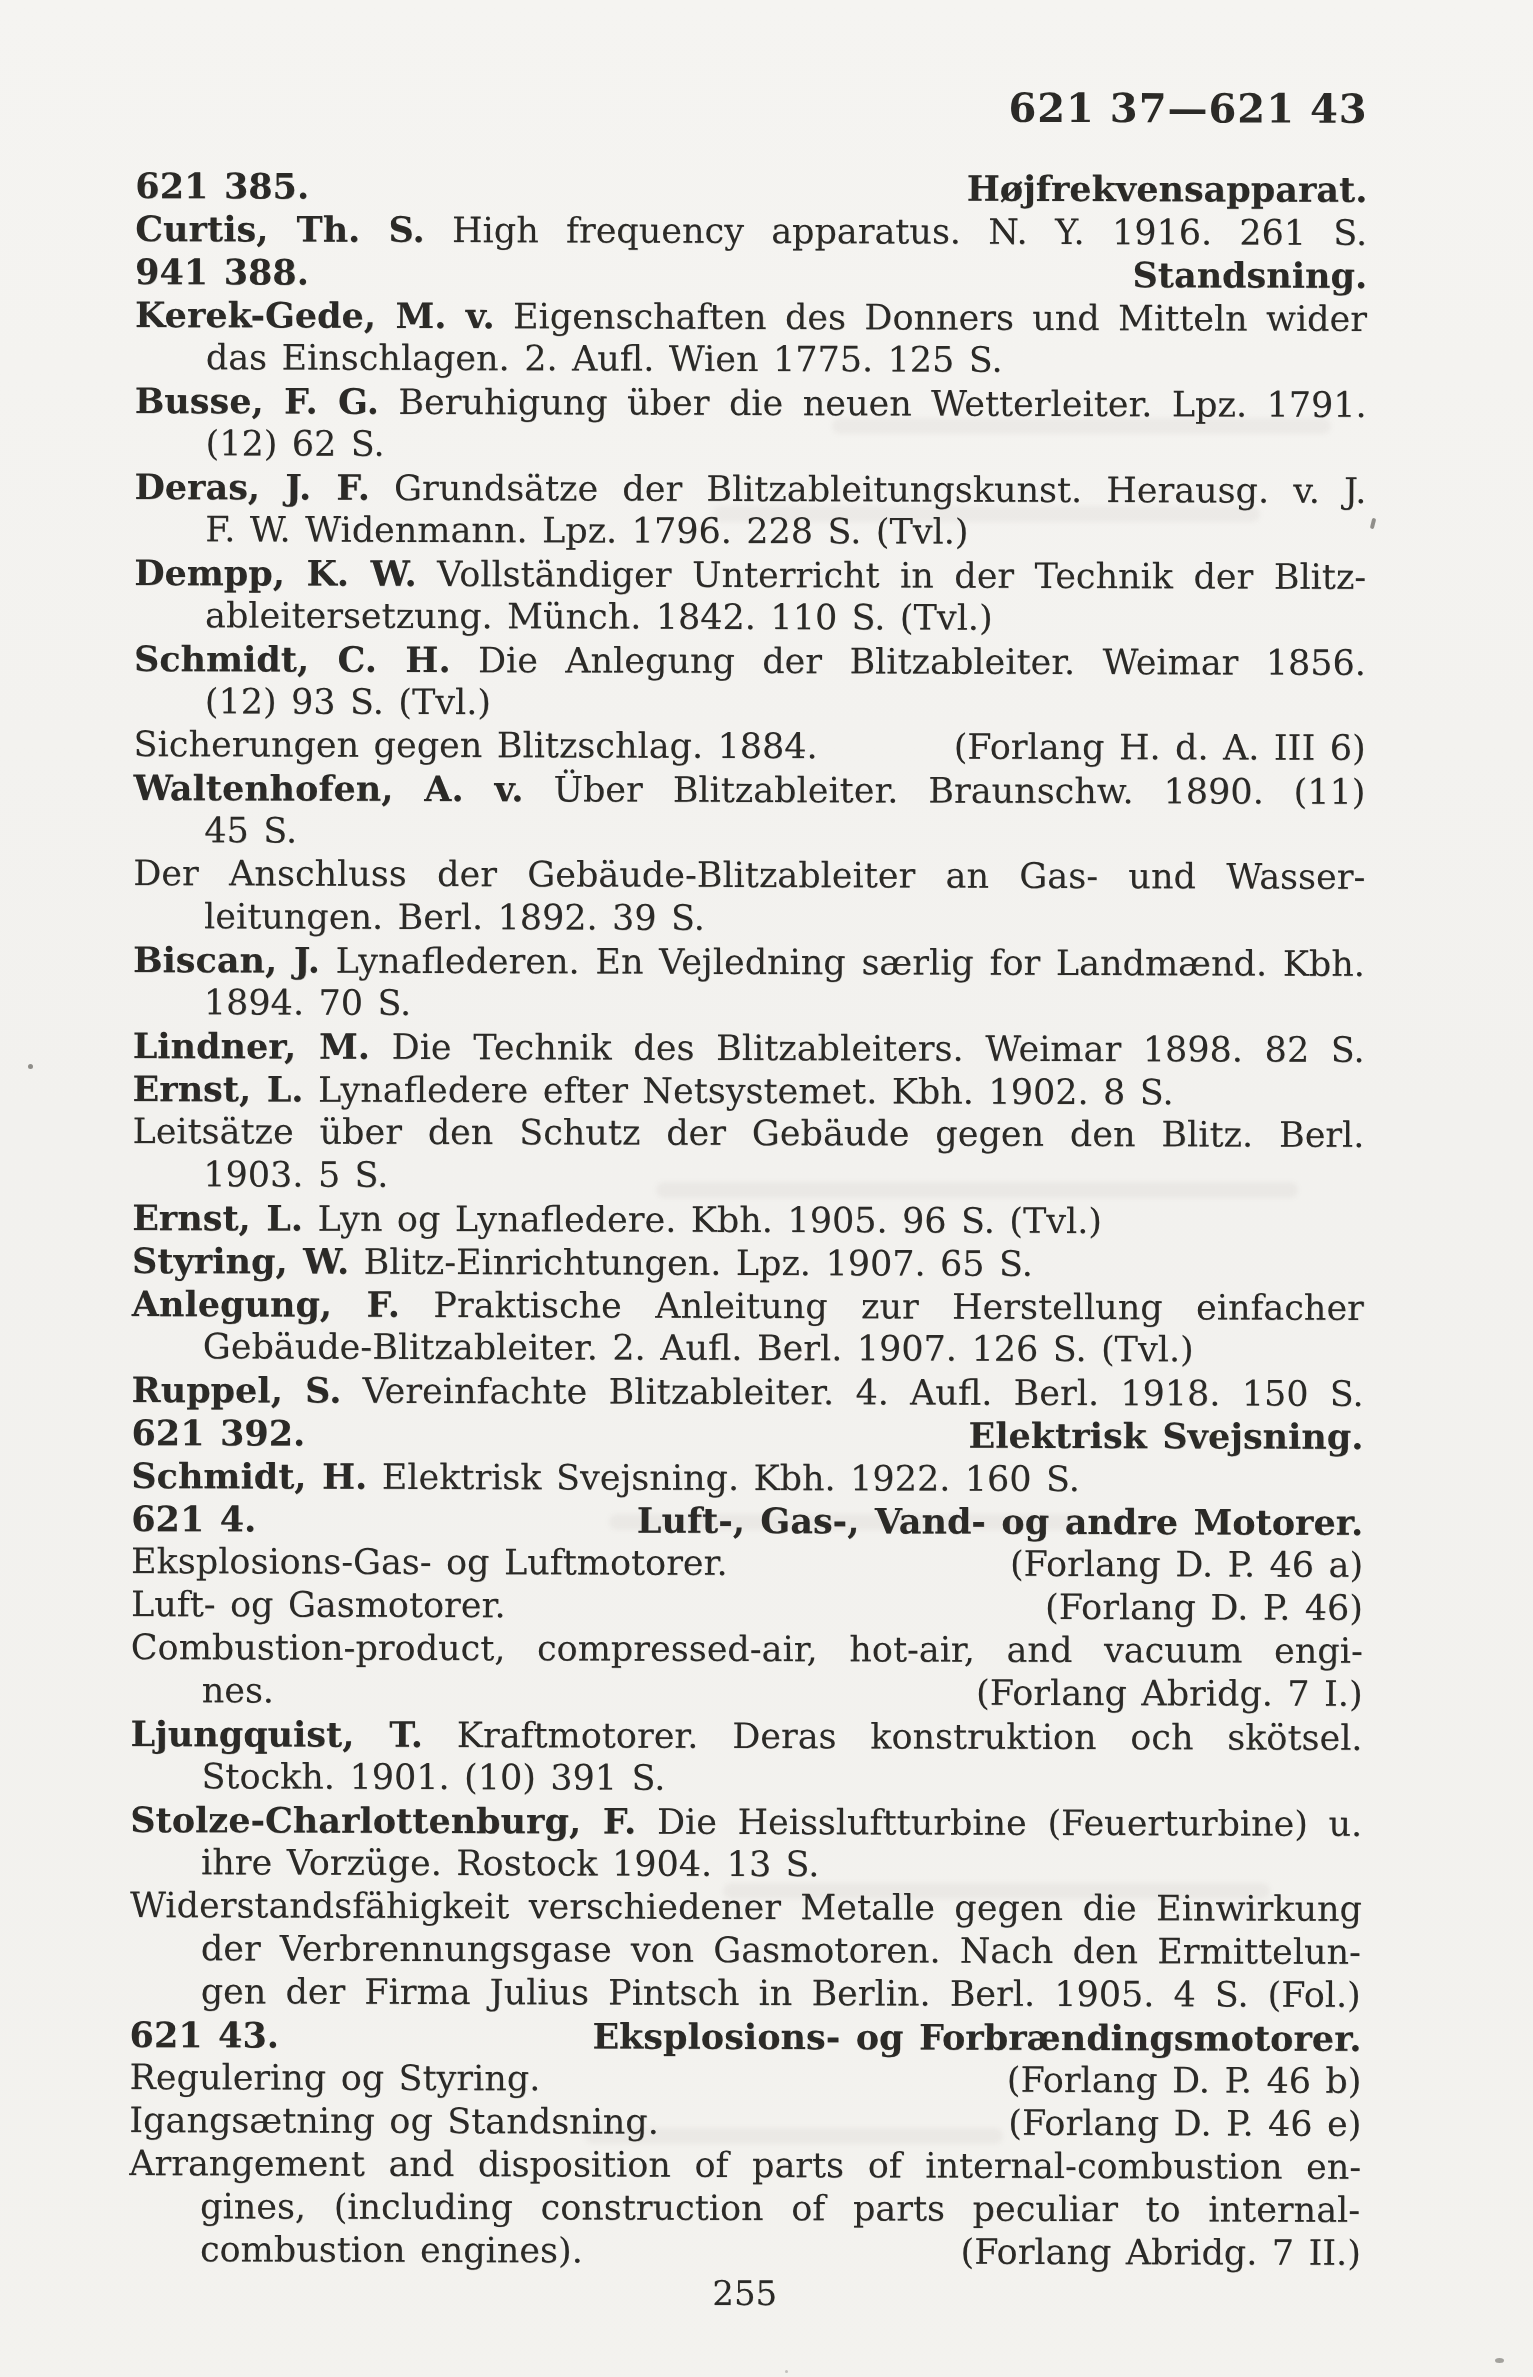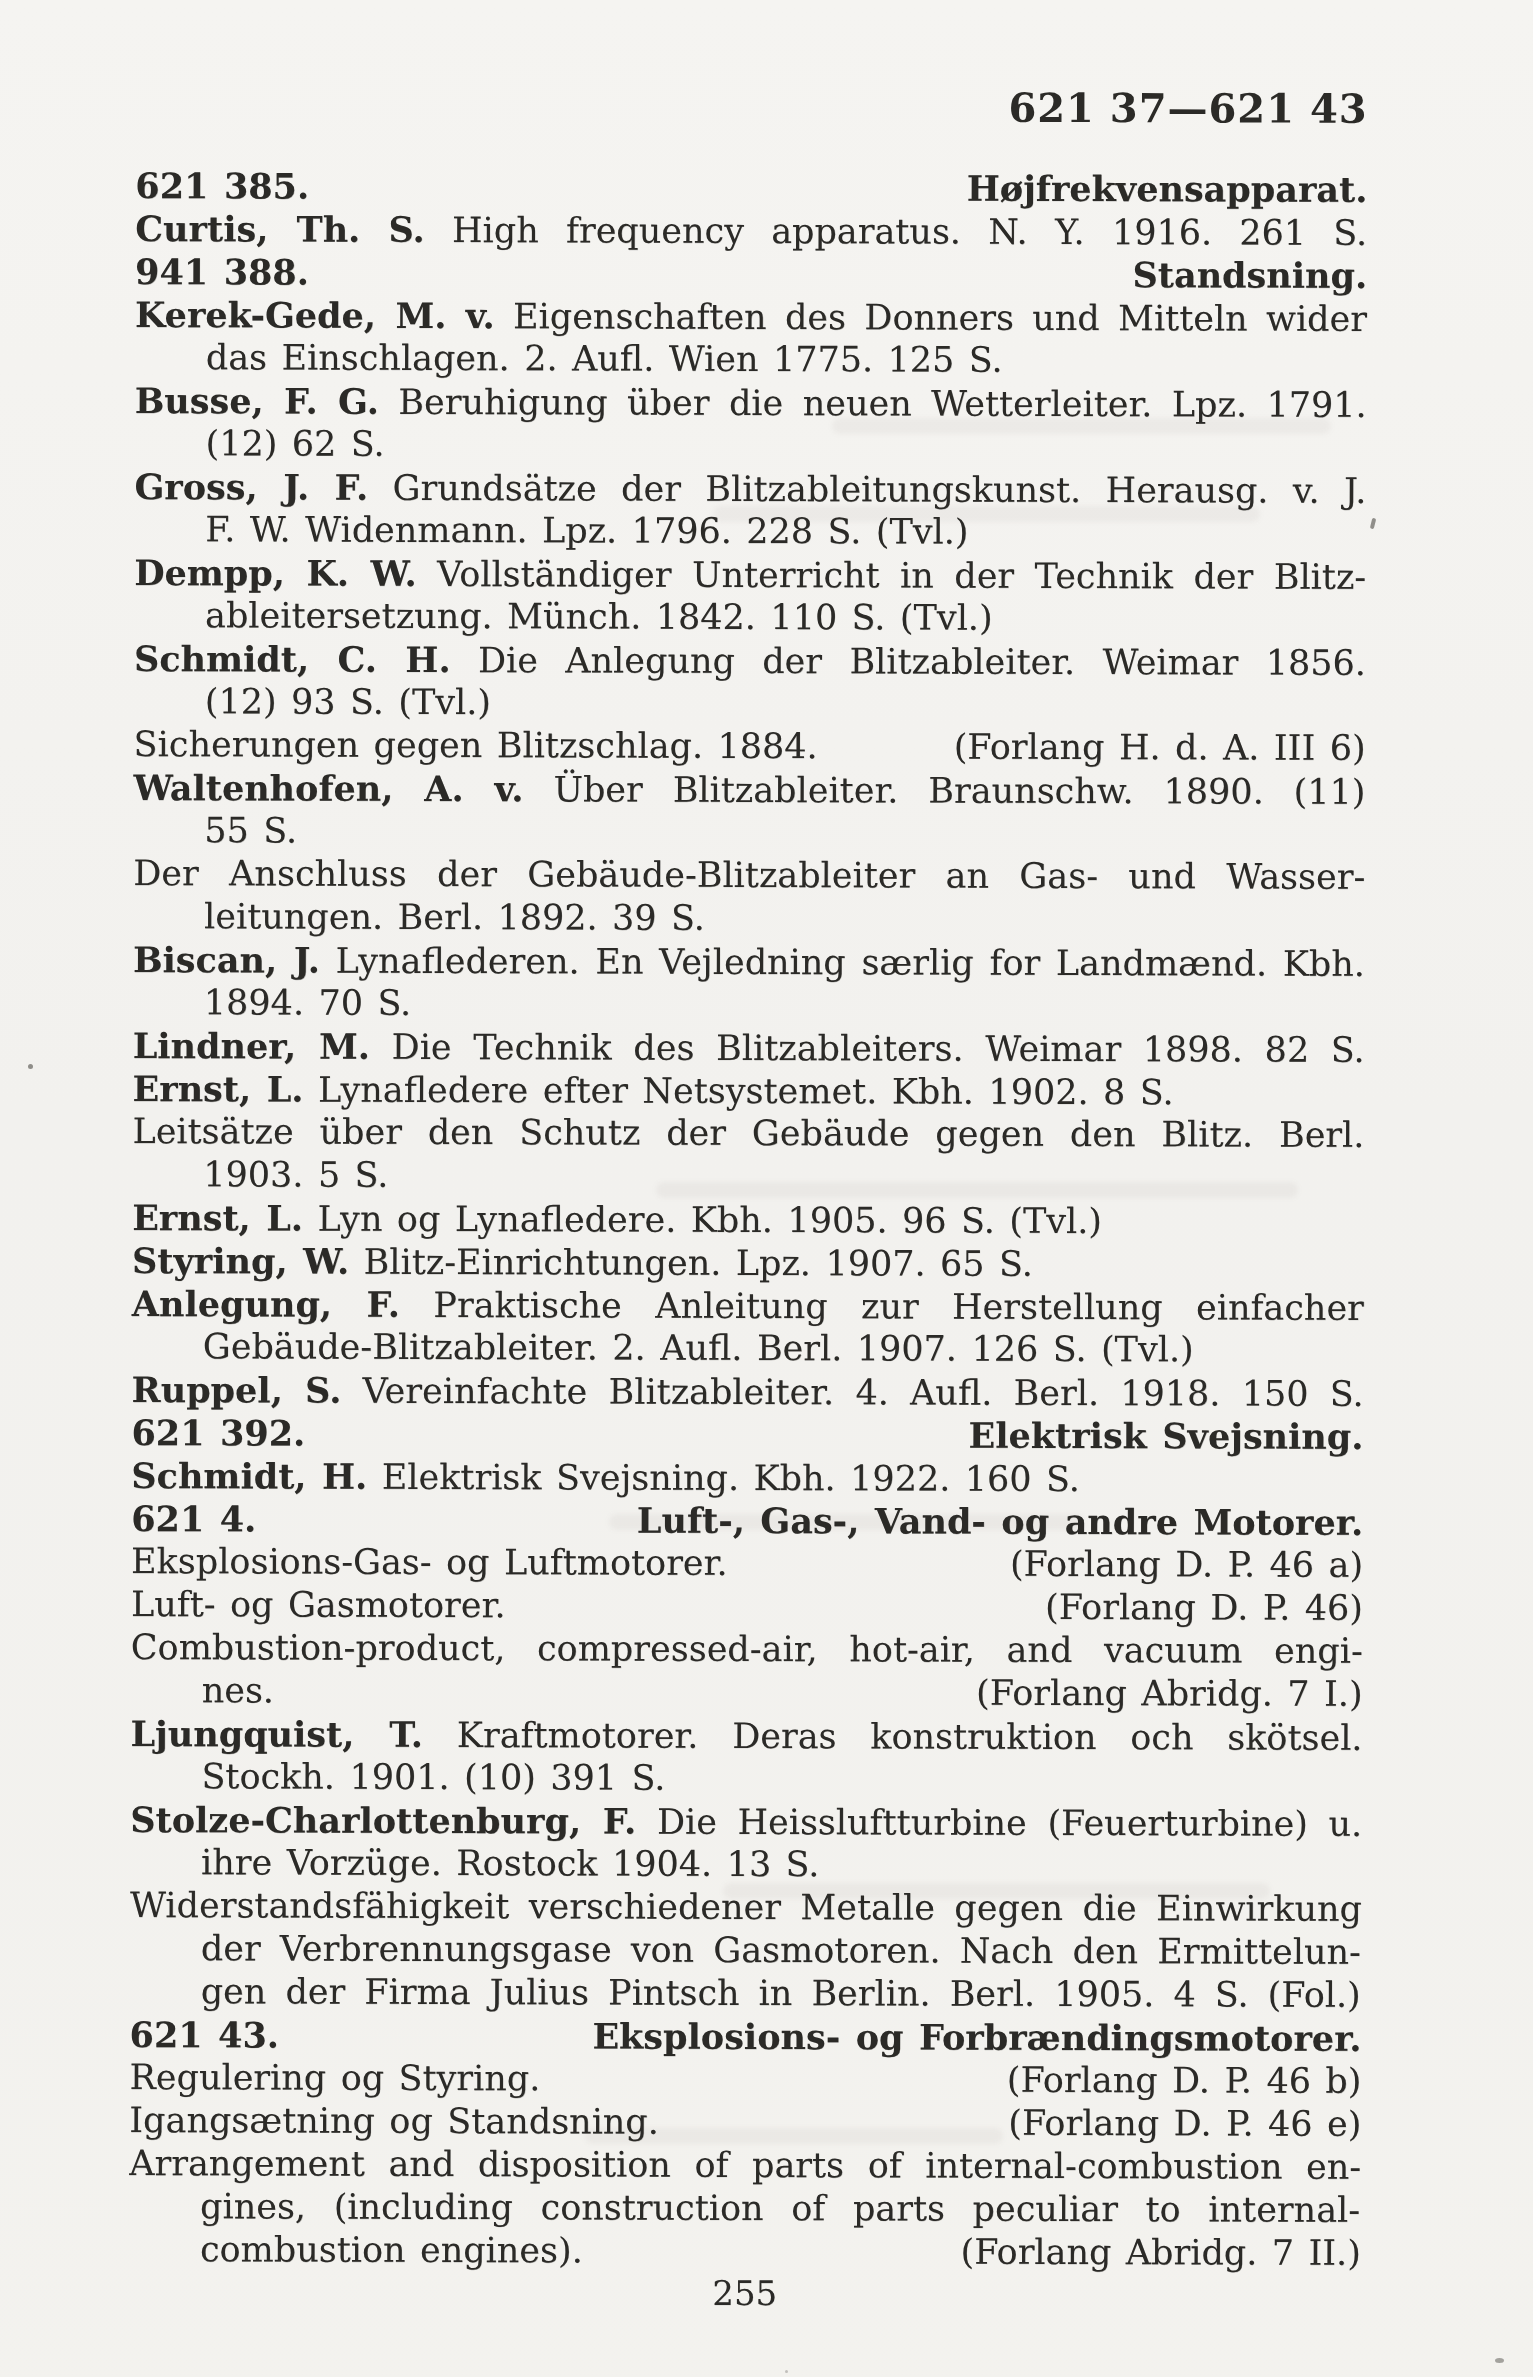--- a/index.html
+++ b/index.html
@@ -139,21 +139,21 @@
       <div class="line just">
         <span class="b">Busse, F. G.</span>
         <span>Beruhigung über die neuen Wetterleiter. Lpz. 1791.</span>
       </div>
 
       <div class="line cont">
         <span>(12) 62 S.</span>
       </div>
 
       <div class="line just">
-        <span class="b">Gross, J. F.</span>
+        <span class="b">Deras, J. F.</span>
         <span>Grundsätze der Blitzableitungskunst. Herausg. v. J.</span>
       </div>
 
       <div class="line cont">
         <span>F. W. Widenmann. Lpz. 1796. 228 S. (Tvl.)</span>
       </div>
 
       <div class="line just">
         <span class="b">Dempp, K. W.</span>
         <span>Vollständiger Unterricht in der Technik der Blitz-</span>
@@ -176,21 +176,21 @@
         <span>Sicherungen gegen Blitzschlag. 1884.</span>
         <span>(Forlang H. d. A. III 6)</span>
       </div>
 
       <div class="line just">
         <span class="b">Waltenhofen, A. v.</span>
         <span>Über Blitzableiter. Braunschw. 1890. (11)</span>
       </div>
 
       <div class="line cont">
-        <span>55 S.</span>
+        <span>45 S.</span>
       </div>
 
       <div class="line just">
         <span>Der Anschluss der Gebäude-Blitzableiter an Gas- und Wasser-</span>
       </div>
 
       <div class="line cont">
         <span>leitungen. Berl. 1892. 39 S.</span>
       </div>
 

